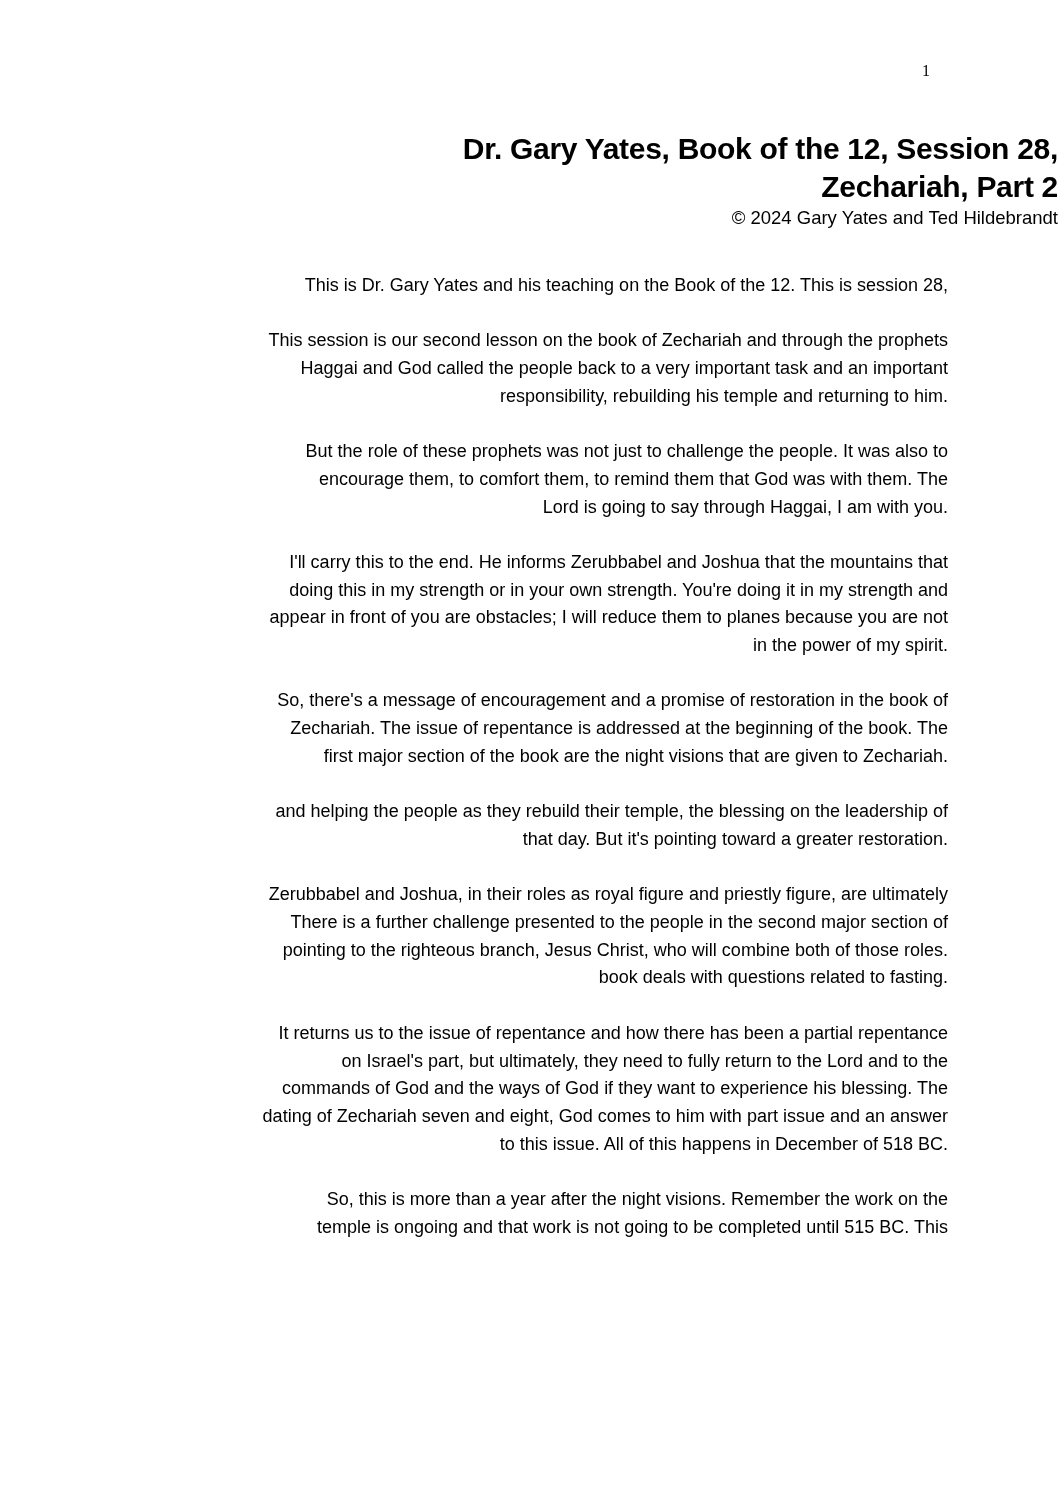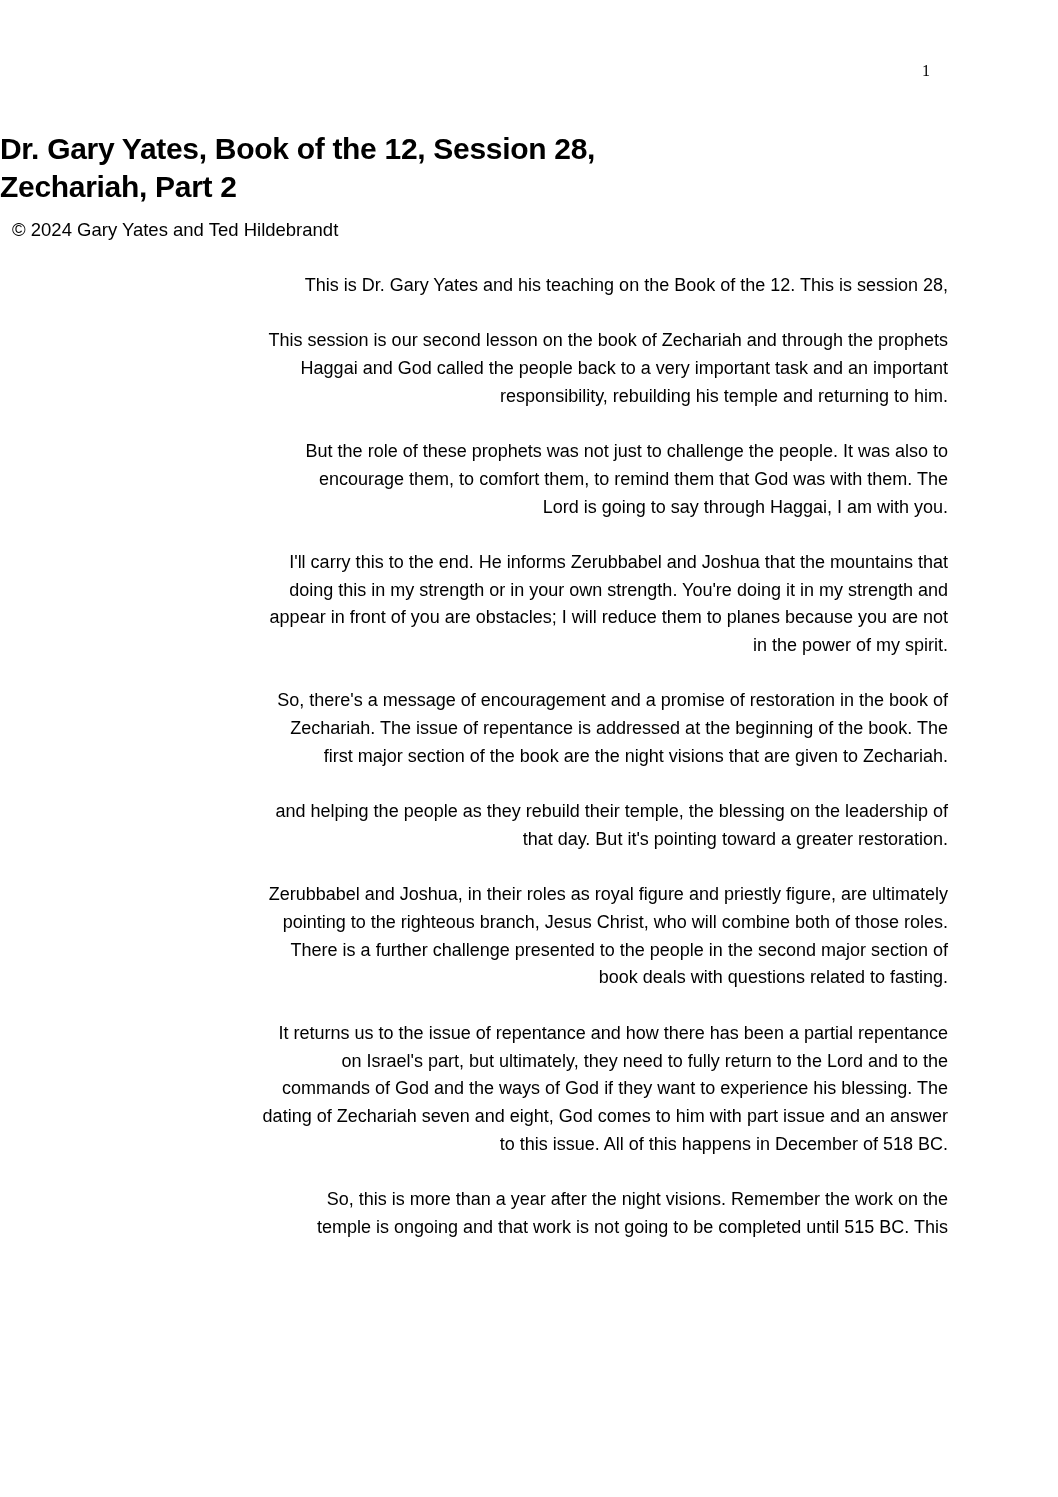--- a/index.html
+++ b/index.html
@@ -1,28 +1,28 @@
 <!DOCTYPE html>
 <html><head>
   <meta charset="utf-8">
   <style>
     html, body { margin: 0; padding: 0; background: #ffffff; }
     body { width: 1058px; height: 1497px; position: relative; overflow: hidden; color: #000; }
     .page-number {
       position: absolute; top: 62px; left: 922px;
       font-family: "Liberation Serif", serif; font-size: 16px;
     }
-    .title-block { position: absolute; top: 130px; left: 0; width: 1058px; text-align: left; }
+    .title-block { position: absolute; top: 130px; left: 0; width: 1058px; text-align: right; }
     .title {
       font-family: "Liberation Sans", sans-serif; font-weight: bold;
       font-size: 30px; line-height: 38px; margin: 0; letter-spacing: -0.3px;
     }
     .copyright {
       font-family: "Liberation Sans", sans-serif; font-size: 18.5px;
-      line-height: 24px; margin: 12px;
+      line-height: 24px; margin: 0;
     }
     .body {
       position: absolute; top: 272px; left: 128px; width: 820px;
       font-family: "Liberation Sans", sans-serif; font-size: 18px;
       line-height: 27.7px;
     }
     .para { margin: 0 0 27.7px 0; white-space: nowrap; text-align: right; }
     .line { display: block; }
   </style>
 </head>
@@ -62,22 +62,22 @@
     <span class="line">So, there's a message of encouragement and a promise of restoration in the book of</span>
     <span class="line">Zechariah. The issue of repentance is addressed at the beginning of the book. The</span>
     <span class="line">first major section of the book are the night visions that are given to Zechariah.</span>
   </p>
   <p class="para">
     <span class="line">and helping the people as they rebuild their temple, the blessing on the leadership of</span>
     <span class="line">that day. But it's pointing toward a greater restoration.</span>
   </p>
   <p class="para">
     <span class="line">Zerubbabel and Joshua, in their roles as royal figure and priestly figure, are ultimately</span>
+    <span class="line">There is a further challenge presented to the people in the second major section of</span>
     <span class="line">pointing to the righteous branch, Jesus Christ, who will combine both of those roles.</span>
-    <span class="line">There is a further challenge presented to the people in the second major section of</span>
     <span class="line">book deals with questions related to fasting.</span>
   </p>
   <p class="para">
     <span class="line">It returns us to the issue of repentance and how there has been a partial repentance</span>
     <span class="line">on Israel's part, but ultimately, they need to fully return to the Lord and to the</span>
     <span class="line">commands of God and the ways of God if they want to experience his blessing. The</span>
     <span class="line">dating of Zechariah seven and eight, God comes to him with part issue and an answer</span>
     <span class="line">to this issue. All of this happens in December of 518 BC.</span>
   </p>
   <p class="para">

